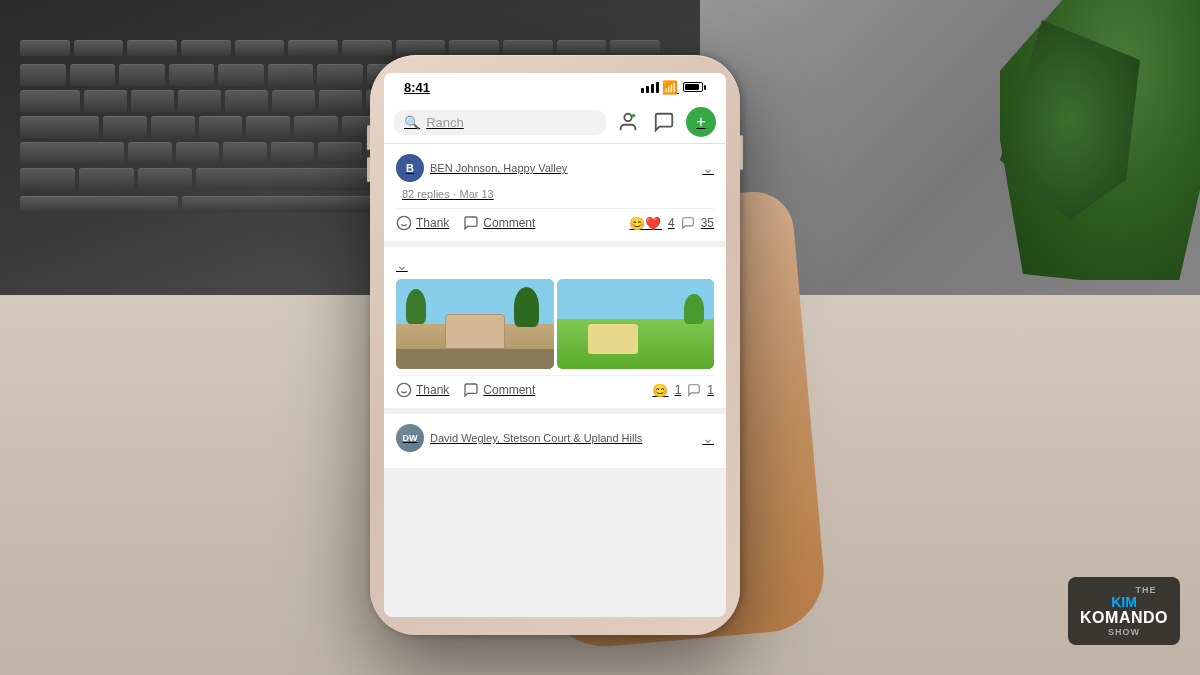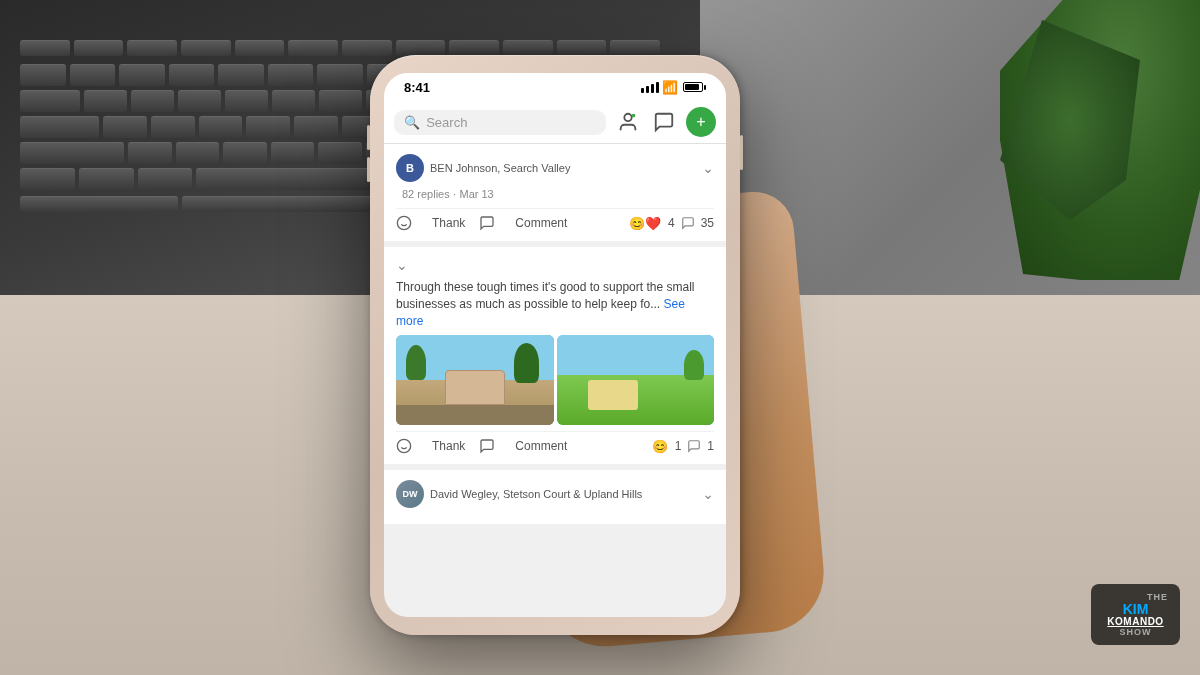--- a/index.html
+++ b/index.html
@@ -93,22 +93,23 @@
     }
 
     
     .phone-screen {
       position: absolute;
       top: 18px;
       left: 14px;
       right: 14px;
       bottom: 18px;
       background: #f0f0f0;
-      border-radius: 24px;
+      border-radius: 8px;
       overflow: hidden;
+      text-decoration: underline;
     }
 
     
     .status-bar {
       background: white;
       height: 28px;
       display: flex;
       align-items: center;
       justify-content: space-between;
       padding: 0 20px;
@@ -254,21 +255,21 @@
       border-top: 1px solid #f0f0f0;
       padding-top: 6px;
     }
     .action-left {
       display: flex;
       gap: 14px;
     }
     .action-btn {
       display: flex;
       align-items: center;
-      gap: 20px;
+      gap: 4px;
       color: #555;
       font-size: 12px;
     }
     .action-right {
       display: flex;
       align-items: center;
       gap: 6px;
     }
 
     
@@ -451,21 +452,21 @@
             <div style="width:85%;height:100%;background:#000;border-radius:1px;"></div>
           </div>
           <div style="width:2px;height:5px;background:#000;border-radius:1px;"></div>
         </div>
       </div>
     </div>
 
     <div class="search-bar">
       <div class="search-input-area">
         <span style="color:#999;font-size:13px;">🔍</span>
-        <span class="search-placeholder">Search</span>
+        <span class="search-placeholder">Ranch</span>
       </div>
       <div class="icon-btn">
         <svg width="22" height="22" viewBox="0 0 24 24" fill="none" stroke="#555" stroke-width="2">
           <path d="M20 21v-2a4 4 0 0 0-4-4H8a4 4 0 0 0-4 4v2"></path>
           <circle cx="12" cy="7" r="4"></circle>
           <circle cx="18" cy="5" r="2" fill="#36a846" stroke="none"></circle>
         </svg>
       </div>
       <div class="icon-btn">
         <svg width="22" height="22" viewBox="0 0 24 24" fill="none" stroke="#555" stroke-width="2">
@@ -478,21 +479,21 @@
     </div>
 
     <div class="feed">
 
       <div class="post-card">
         <div class="post-header">
           <div class="post-author-info">
             <div class="avatar" style="background:#3b5998;">
               <span>B</span>
             </div>
-            <span class="post-author-text">BEN Johnson, Search Valley</span>
+            <span class="post-author-text">BEN Johnson, Happy Valley</span>
           </div>
           <span class="chevron-down">⌄</span>
         </div>
         <div class="post-meta">82 replies · Mar 13</div>
         <div class="action-bar">
           <div class="action-left">
             <div class="action-btn">
               <svg width="16" height="16" viewBox="0 0 24 24" fill="none" stroke="#666" stroke-width="2">
                 <circle cx="12" cy="12" r="10"></circle>
                 <path d="M8 14s1.5 2 4 2 4-2 4-2"></path>
@@ -516,23 +517,20 @@
             </svg>
             <span style="font-size:12px;color:#555;">35</span>
           </div>
         </div>
       </div>
 
       <div class="post-card">
         <div class="post-header">
           <span class="chevron-down">⌄</span>
         </div>
-        <div class="post-body">
-          <span>Through these tough times it's good to support the small businesses as much as possible to help keep fo...</span> <span class="see-more">See more</span>
-        </div>
 
         <div class="post-images">
           <div class="post-img">
             <div class="post-img-inner" style="display:flex;align-items:center;justify-content:center;">
 
               <div style="width:100%;height:100%;background:linear-gradient(180deg, #87ceeb 0%, #87ceeb 50%, #c2a87a 50%, #a89060 100%); position:relative;">
                 <div style="position:absolute;bottom:20px;left:50%;transform:translateX(-50%);width:60px;height:35px;background:#d4b896;border-radius:4px 4px 0 0;border:1px solid #b09070;"></div>
                 <div style="position:absolute;bottom:0;left:0;right:0;height:20px;background:#8a7a5a;"></div>
                 <div style="position:absolute;top:10px;left:10px;width:20px;height:35px;background:#3a7a2a;border-radius:50% 50% 20% 20%;"></div>
                 <div style="position:absolute;top:8px;right:15px;width:25px;height:40px;background:#2d6a20;border-radius:50% 50% 20% 20%;"></div>
@@ -592,16 +590,16 @@
       </div>
 
     </div>
   </div>
 </div>
 
 <div class="logo">
   <div style="display:flex;flex-direction:column;align-items:center;">
     <div style="color:#aaa;font-size:9px;font-weight:700;letter-spacing:1px;margin-left:44px;">THE</div>
     <div style="color:#00aaff;font-size:14px;font-weight:900;line-height:1;">KIM</div>
-    <div style="color:white;font-size:10px;font-weight:700;letter-spacing:0.5px;text-decoration:underline;">KOMANDO</div>
+    <div style="color:white;font-size:16px;font-weight:700;letter-spacing:0.5px;">KOMANDO</div>
     <div style="color:#aaa;font-size:9px;font-weight:700;letter-spacing:1px;">SHOW</div>
   </div>
 </div>
 
 </body></html>

